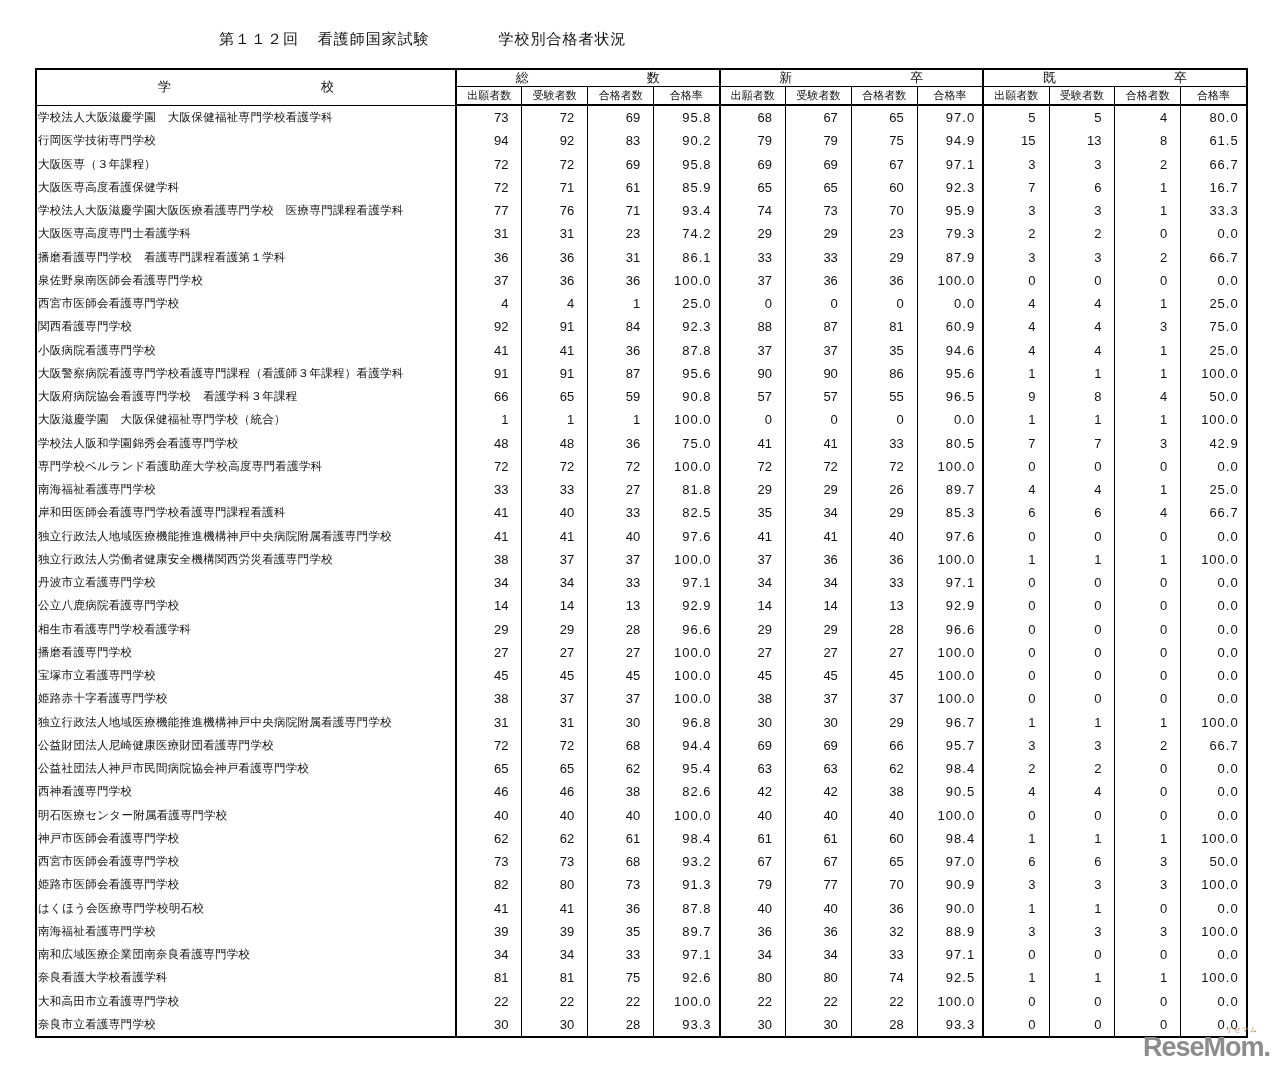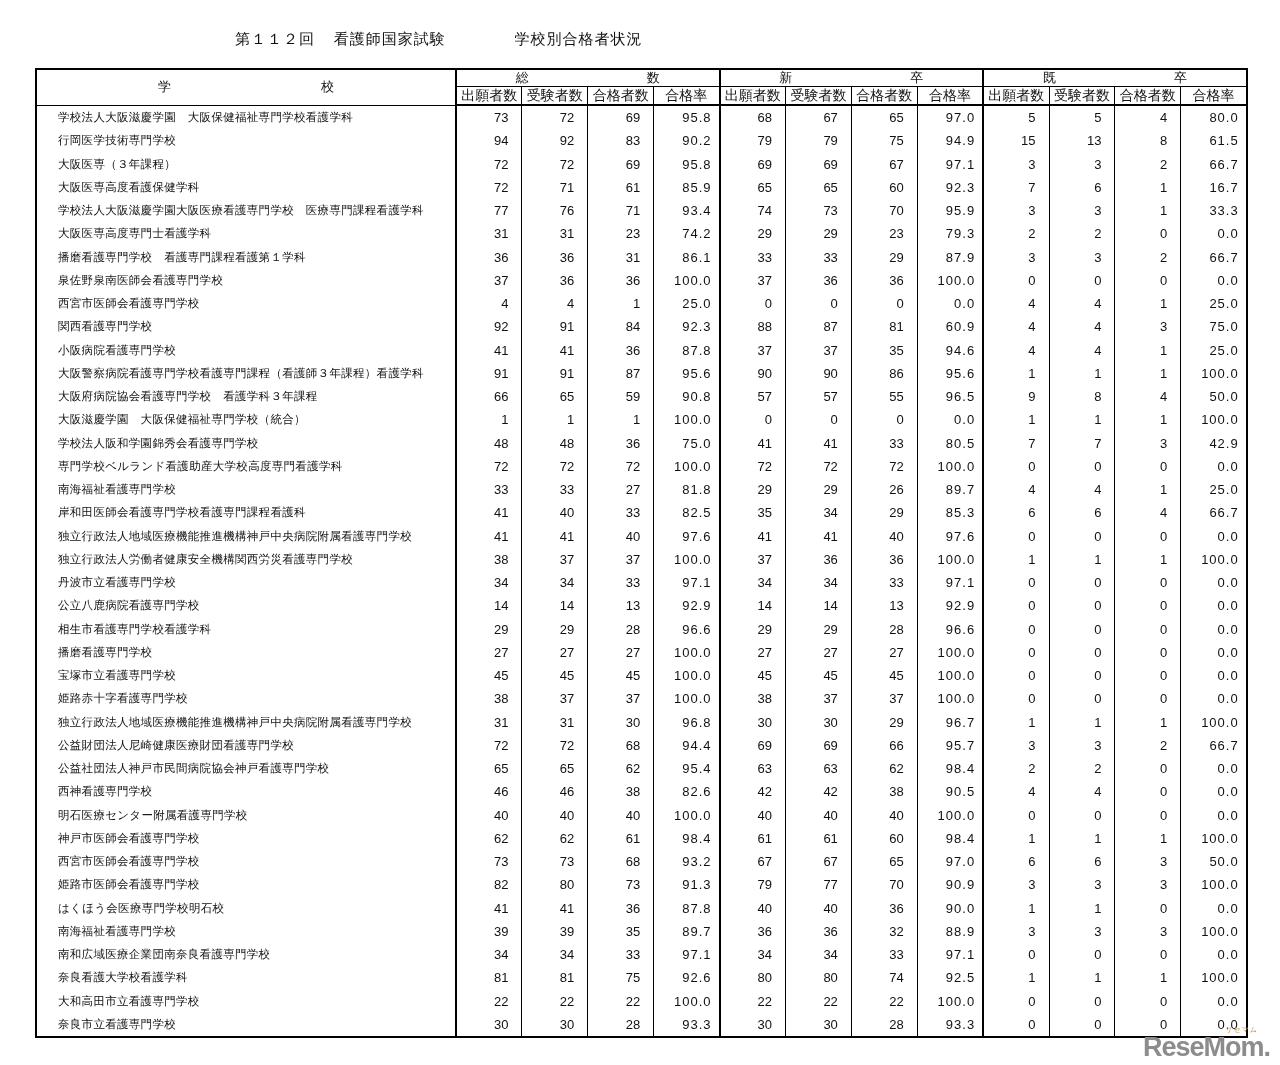--- a/index.html
+++ b/index.html
@@ -8,21 +8,21 @@
     width: 1280px;
     height: 1065px;
     background: #fff;
     font-family: "Liberation Serif", "DejaVu Serif", serif;
     color: #111;
     overflow: hidden;
   }
   #doc-title {
     position: absolute;
     top: 30px;
-    left: 235px;
+    left: 219px;
     font-size: 15px;
     letter-spacing: 1px;
     white-space: nowrap;
   }
   #doc-title .t-mid { margin-left: 14px; }
   #doc-title .t-right { margin-left: 64px; }
 
   table#results {
     position: absolute;
     left: 35px;
@@ -54,33 +54,33 @@
     font-size: 14px;
     vertical-align: middle;
     border-bottom: 2px solid #000;
   }
   th.school-head .spread { gap: 150px; }
 
   tr.sub-row th {
     height: 17px;
     border-bottom: 2px solid #000;
     border-left: 1px solid #000;
-    font-size: 14px;
+    font-size: 11px;
     text-align: center;
     vertical-align: middle;
     line-height: 17px;
     letter-spacing: 0px;
     white-space: nowrap;
   }
   tr.sub-row th.gstart { border-left: 2px solid #000; }
 
   tbody td { height: 23.25px; vertical-align: middle; }
   td.school {
     font-size: 11.5px;
-    padding-left: 21px;
+    padding-left: 1px;
     white-space: nowrap;
     overflow: hidden;
     letter-spacing: 0.3px;
     margin-left: 15px;
   }
   td.num {
     font-family: "Liberation Sans", "DejaVu Sans", sans-serif;
     font-size: 13px;
     text-align: right;
     padding-right: 13px;

